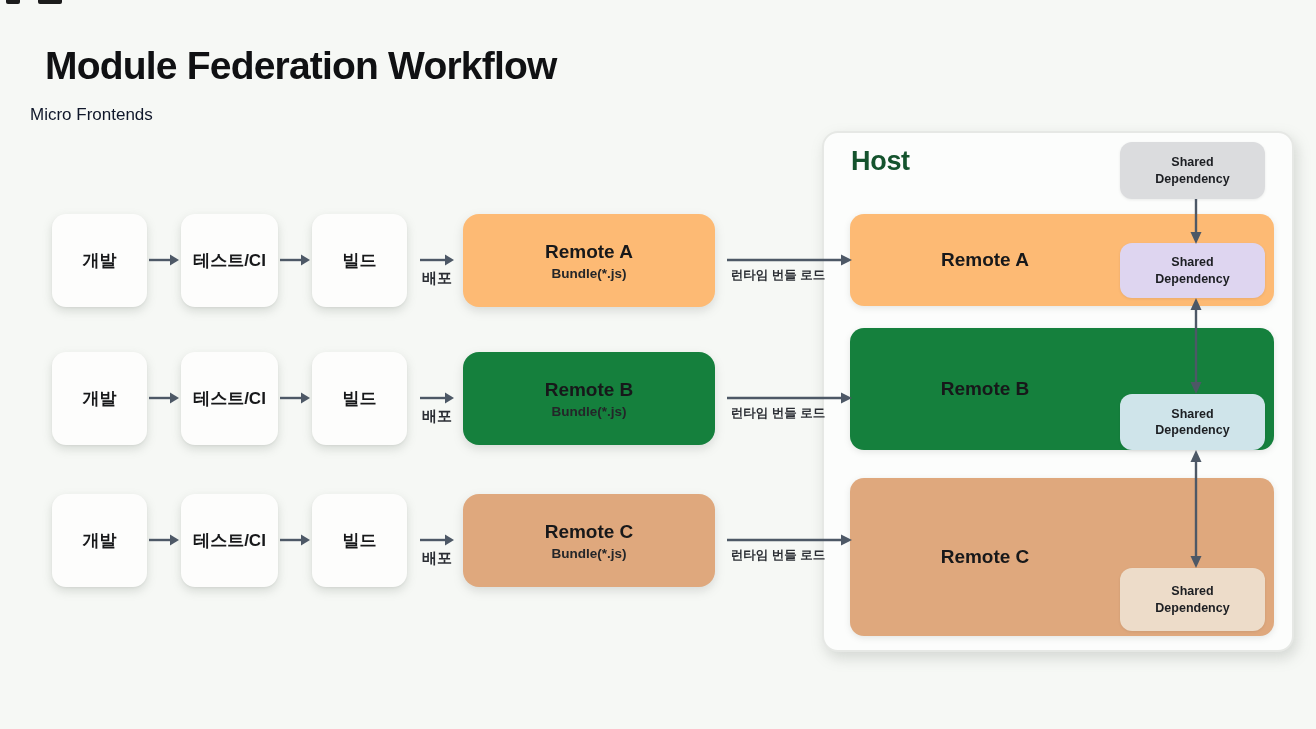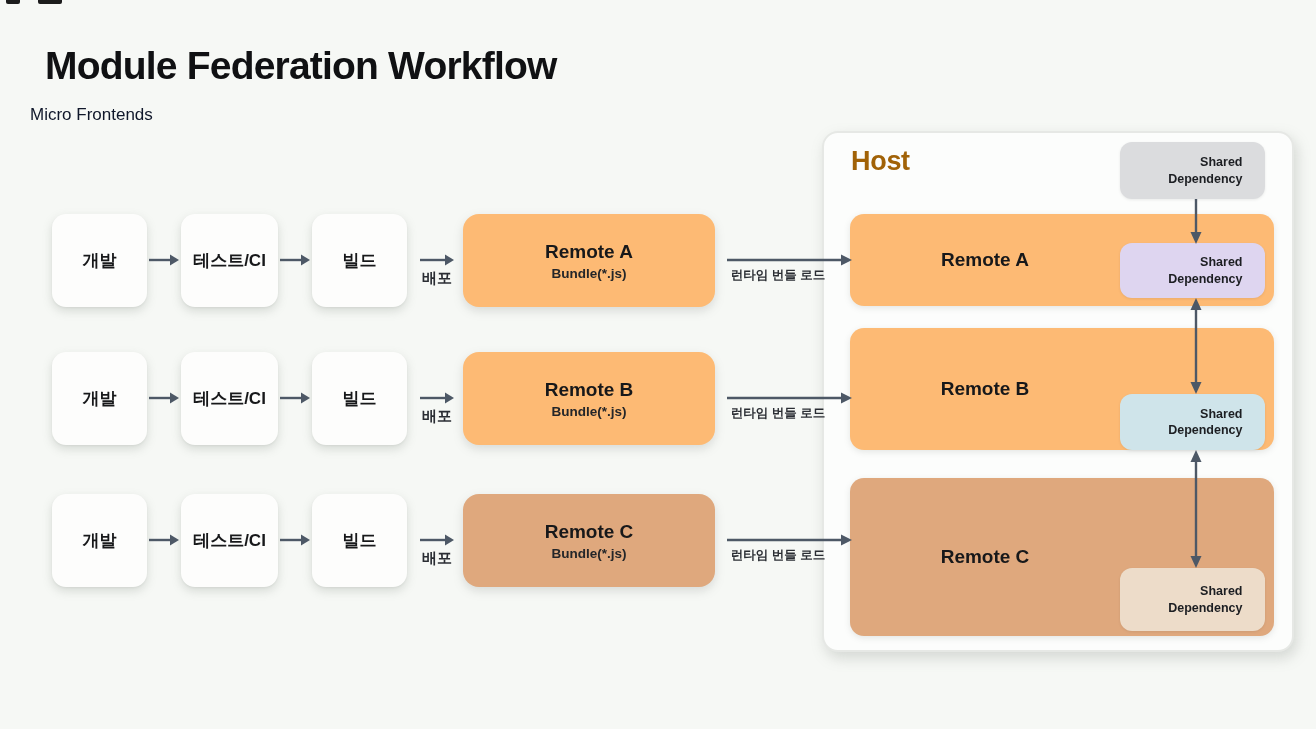--- a/index.html
+++ b/index.html
@@ -36,39 +36,39 @@
     border-radius:16px;
     box-shadow:0 4px 10px rgba(130,135,130,0.25);
     display:flex; flex-direction:column; align-items:center; justify-content:center;
     width:252px; height:93px; gap:3px;
     z-index:2;
   }
   .remote-mid .rname { font-size:19px; font-weight:bold; color:#17181a; }
   .remote-mid .rbundle { font-size:13.5px; font-weight:700; color:#242629; }
 
   .c-purple { background:#fdba74; }
-  .c-teal   { background:#fdba74; }
+  .c-teal   { background:#15803d; }
   .c-tan    { background:#dfa87d; }
 
   
   .arrow-label {
     font-size:15px; font-weight:bold; color:#2a2d33;
     text-align:center; z-index:3;
   }
 
   
   .host-panel {
     left:822px; top:131px; width:472px; height:521px;
     background:#fcfdfc;
     border:2px solid #e6e8e5;
     border-radius:16px;
     box-shadow:3px 6px 14px rgba(125,132,125,0.28);
     z-index:1;
   }
-  .host-title { left:851px; top:146px; font-size:27px; font-weight:bold; letter-spacing:-0.3px; color:#a16207; z-index:2; }
+  .host-title { left:851px; top:146px; font-size:27px; font-weight:bold; letter-spacing:-0.3px; color:#14532d; z-index:2; }
 
   .host-remote {
     left:850px; width:424px;
     border-radius:14px;
     box-shadow:0 2px 6px rgba(120,125,120,0.18);
     z-index:3;
   }
   .host-remote .hr-label {
     position:absolute; left:0; top:0; bottom:0; width:270px;
     display:flex; align-items:center; justify-content:center;
@@ -82,21 +82,21 @@
     display:flex; align-items:center; justify-content:center;
     text-align:center;
     font-size:12.5px; font-weight:bold; line-height:1.3; color:#1c1e22;
     z-index:4;
     box-shadow:0 1px 3px rgba(0,0,0,0.08);
   }
   .sd-gray   { background:#dbdcde; }
   .sd-purple { background:#ded5f0; }
   .sd-teal   { background:#cfe4ea; }
   .sd-tan    { background:#eddcc9; }
-  .sd-text { width:100px;text-align:right; }
+  .sd-text { width:100px; }
 
   svg.arrow { position:absolute; overflow:visible; z-index:5; }
 </style>
 </head>
 <body>
 
 <div class="edge-mark" style="left:6px; width:14px;"></div>
 <div class="edge-mark" style="left:38px; width:24px;"></div>
 
 <div class="abs title">Module Federation Workflow</div>

